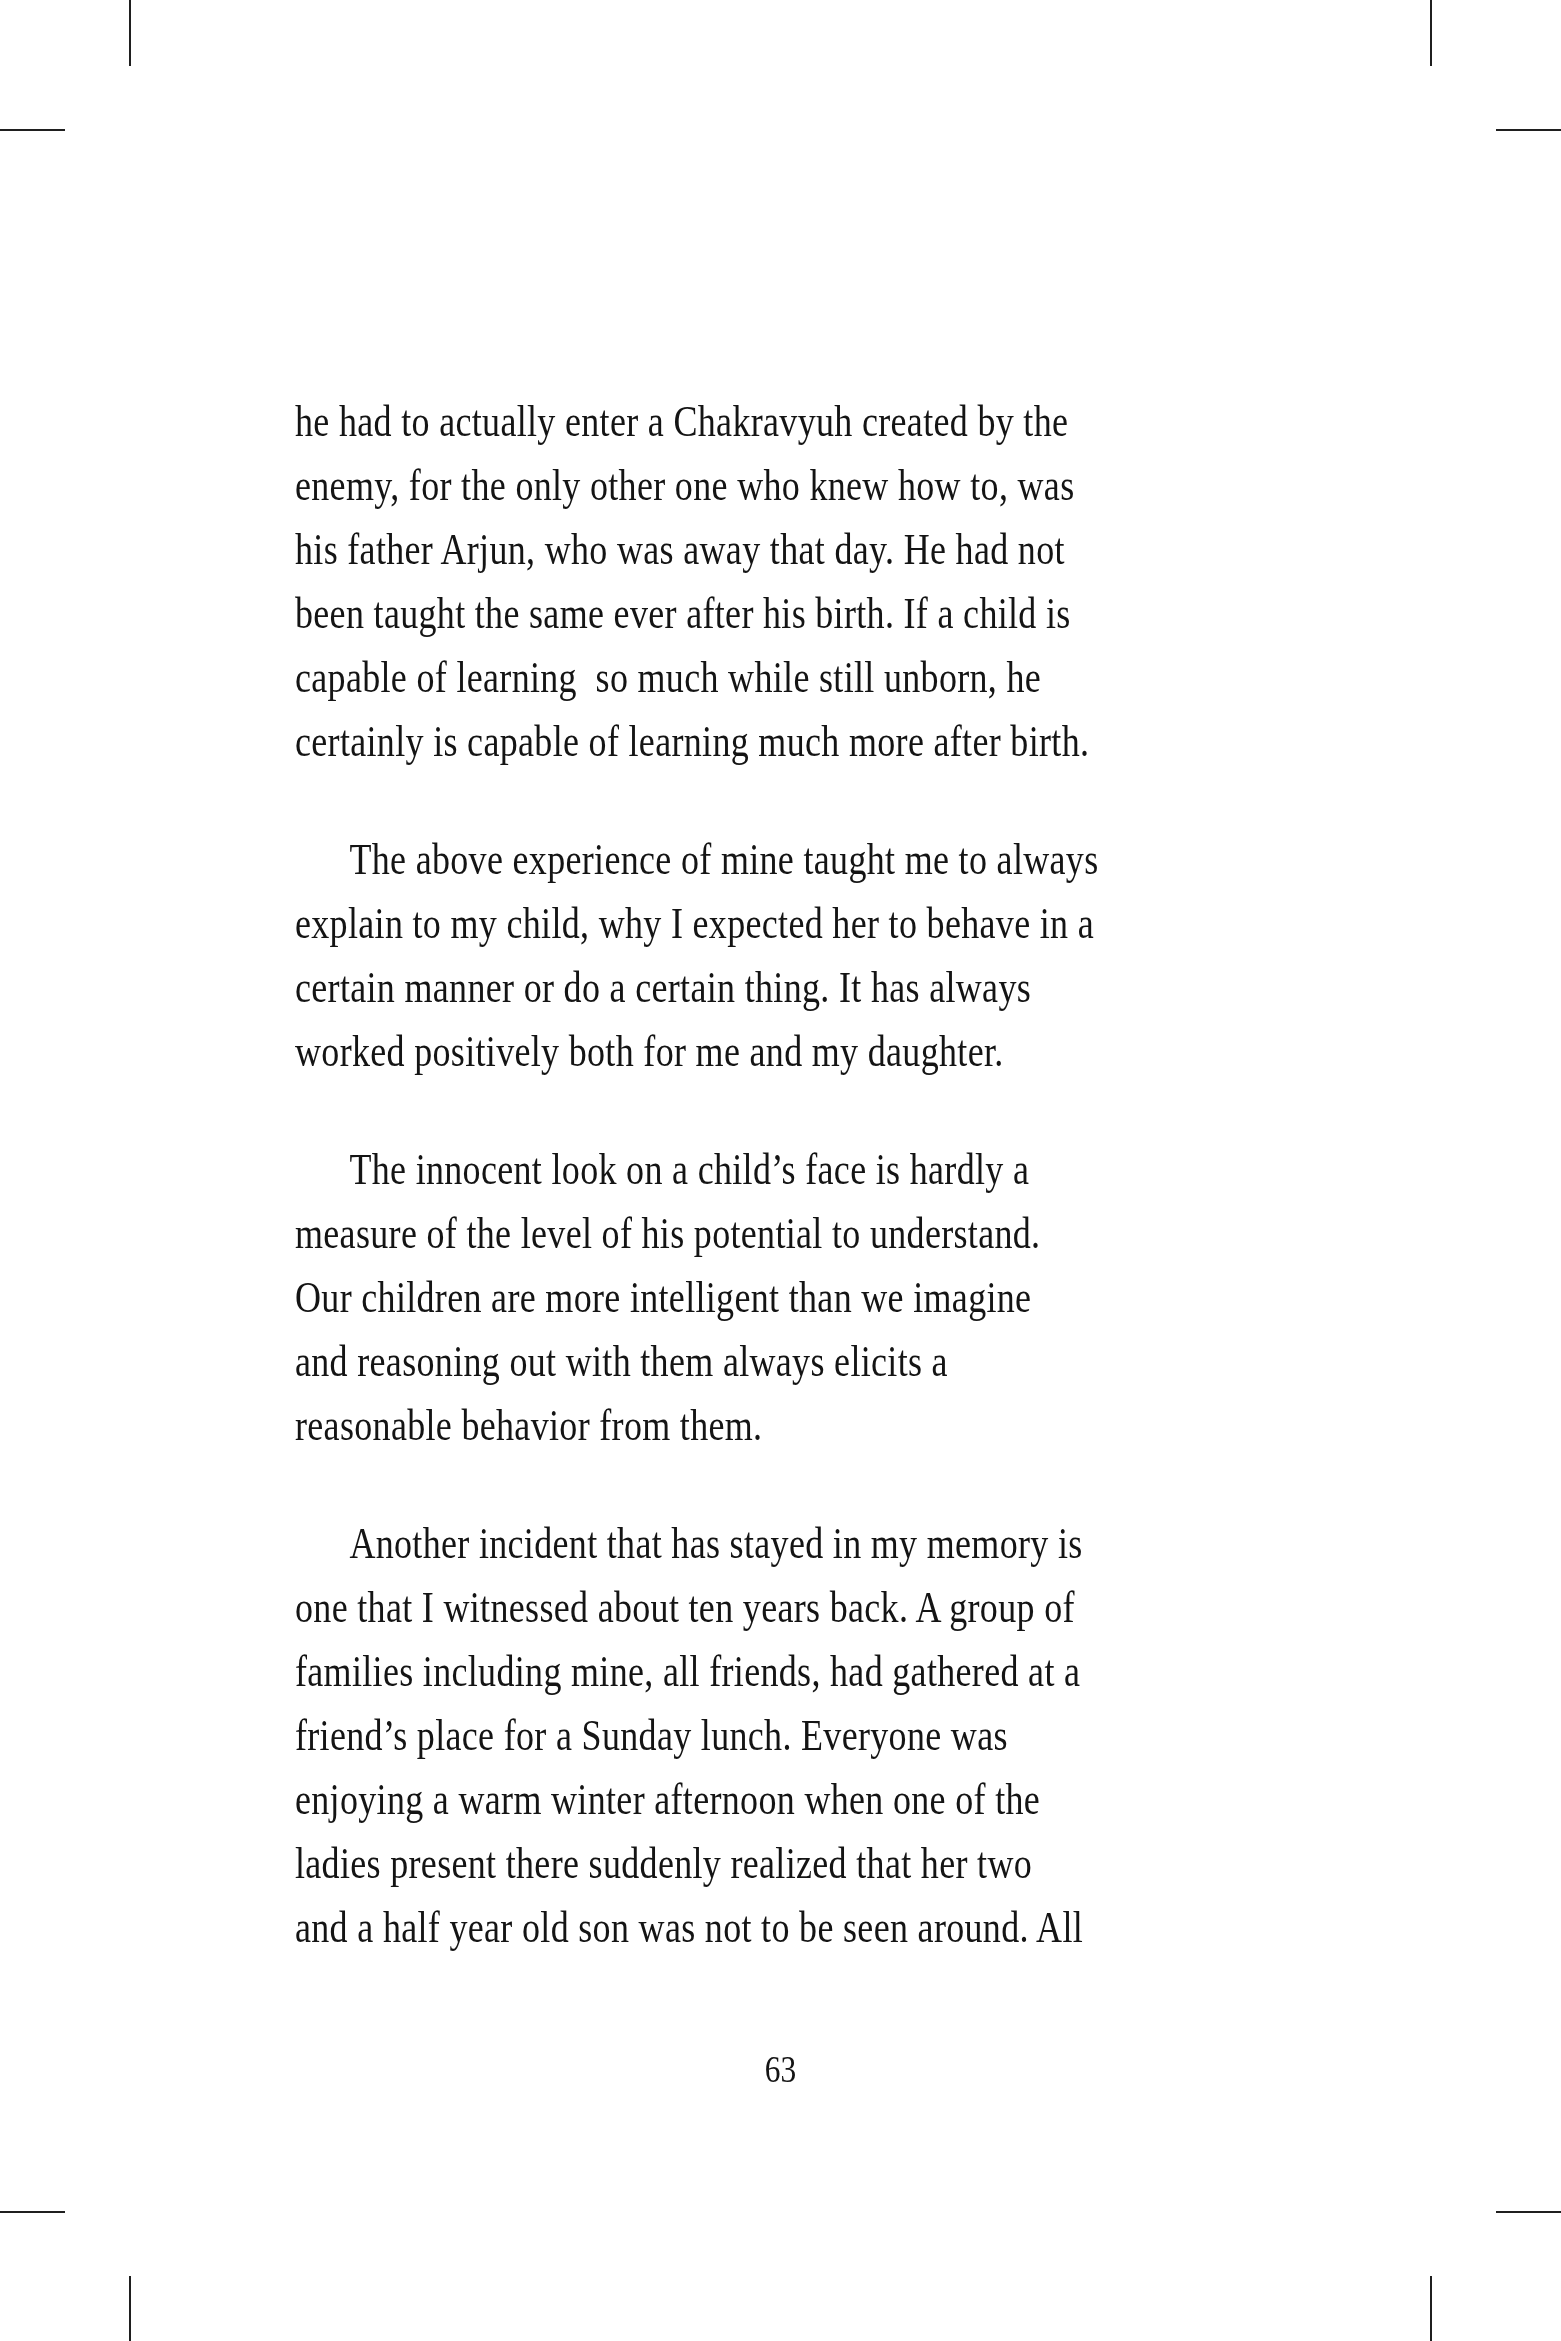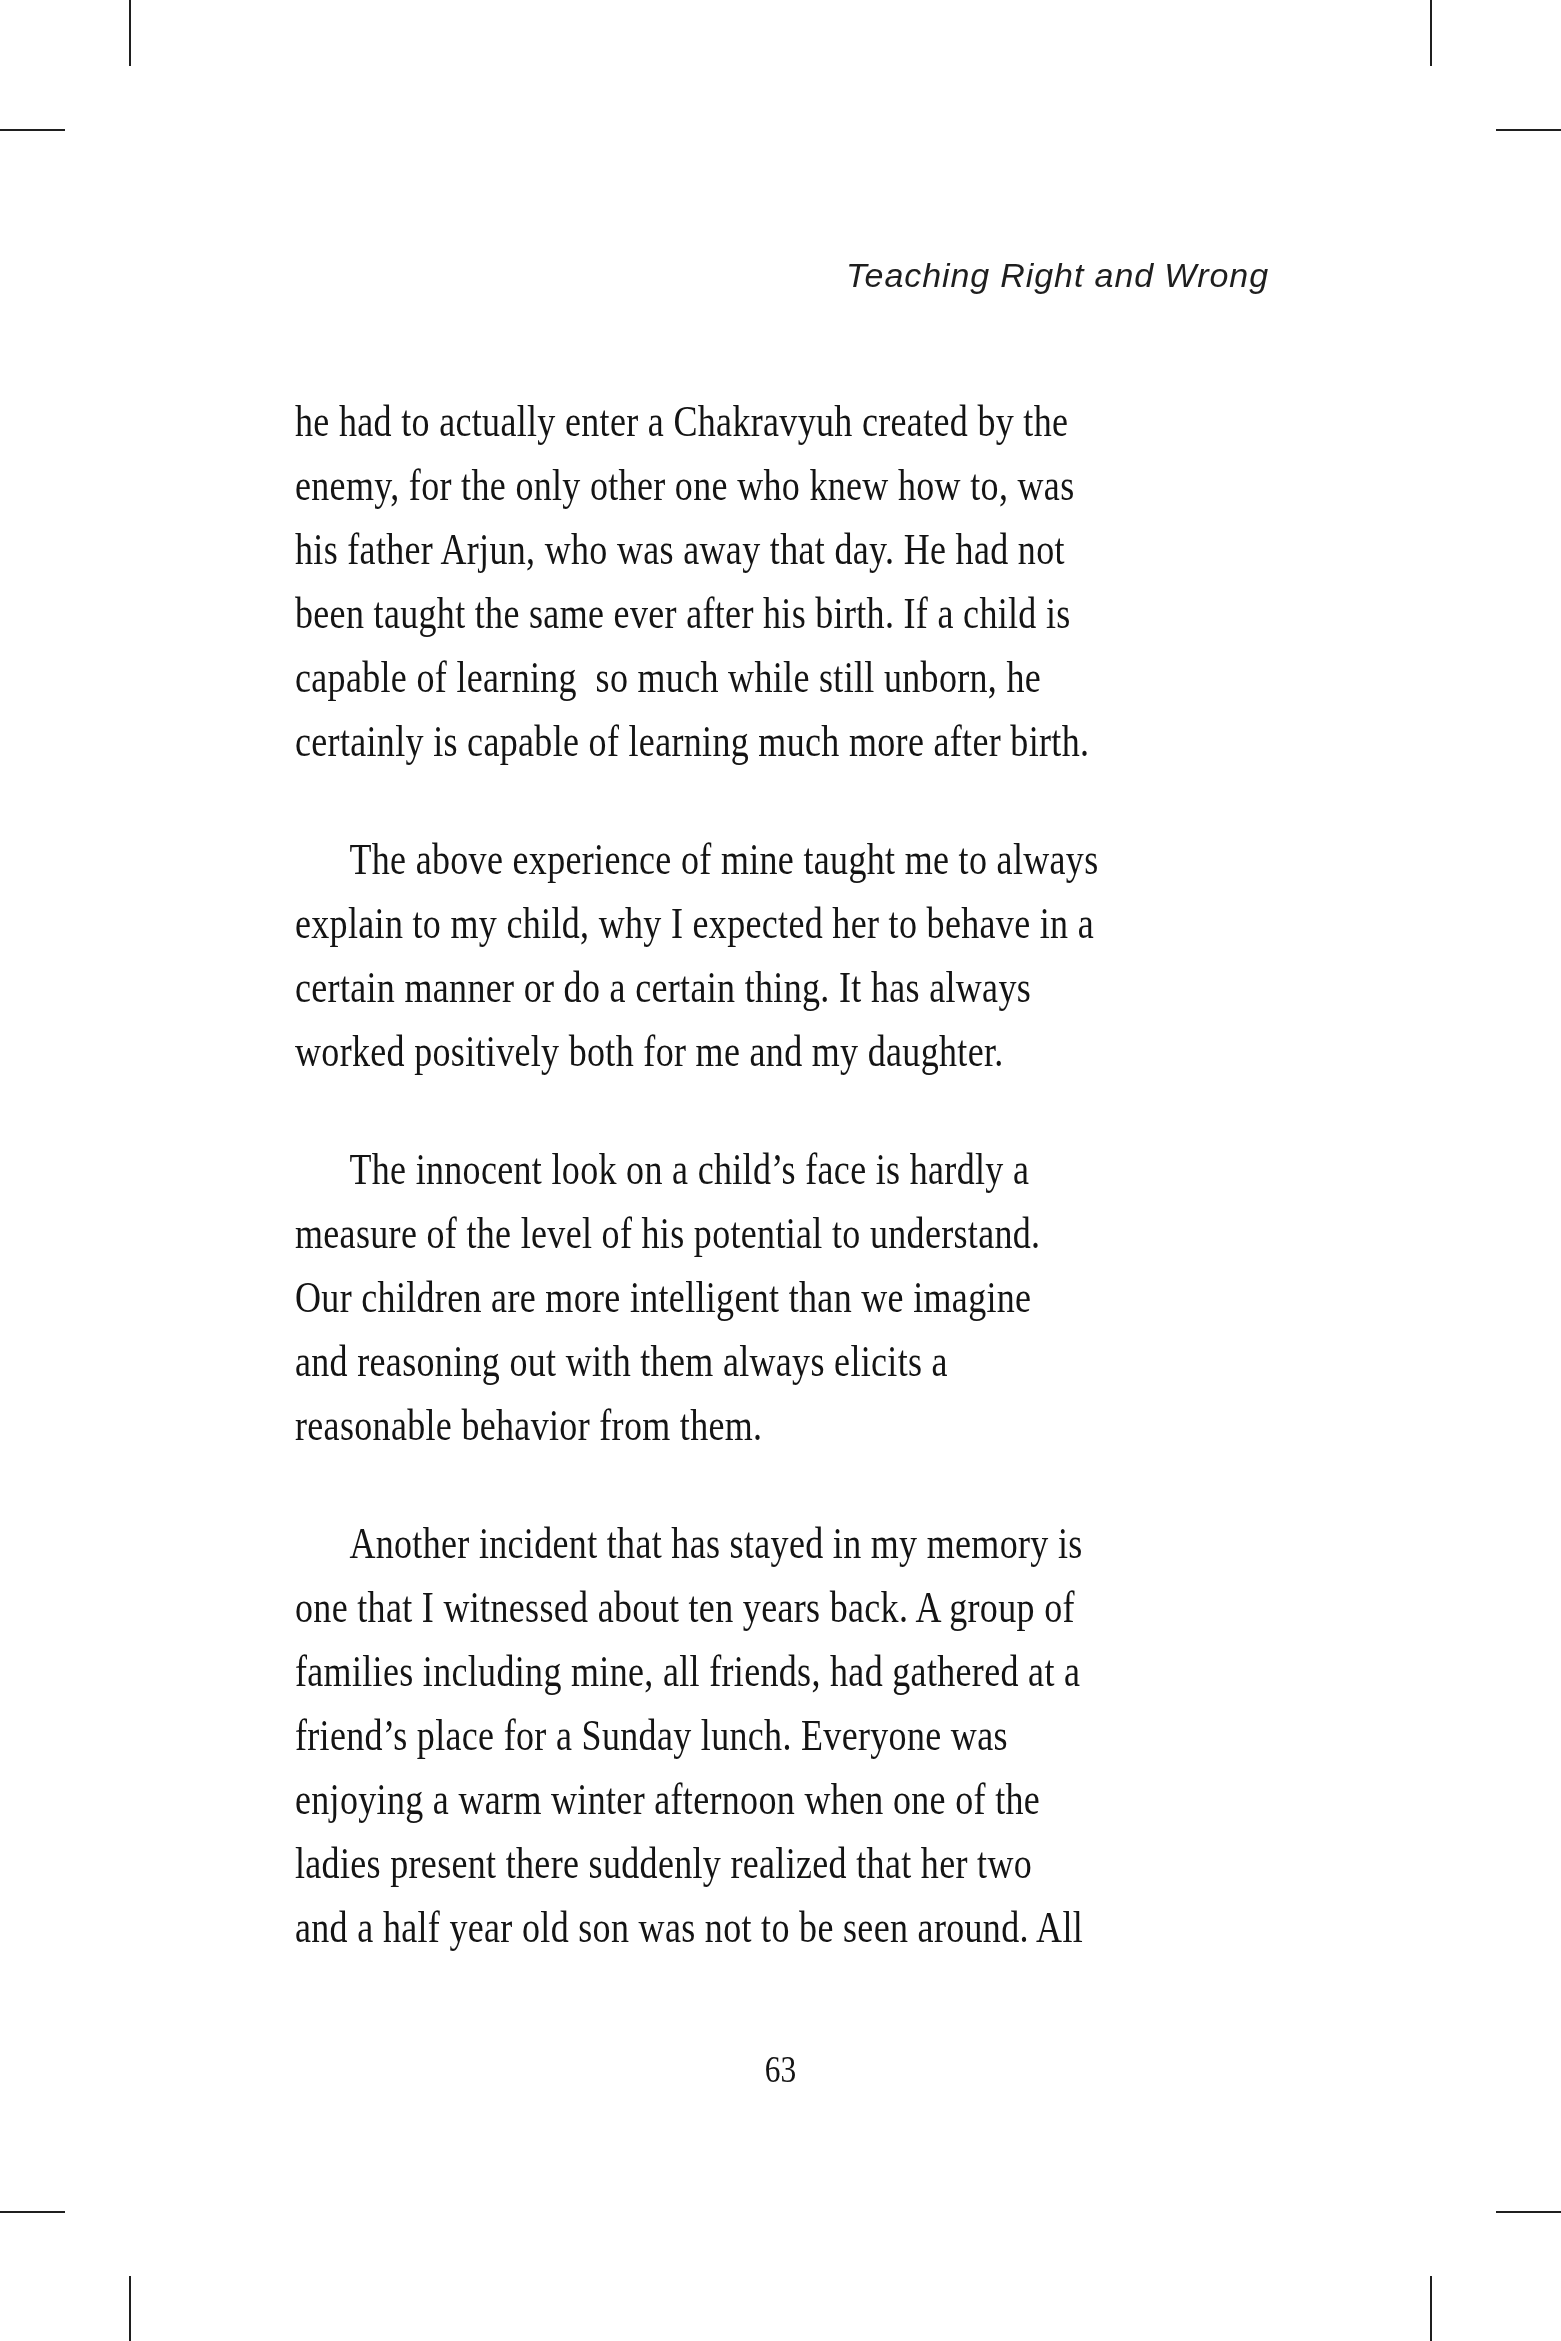--- a/index.html
+++ b/index.html
@@ -93,21 +93,20 @@
 
   <div class="cm cm-tl-v"></div>
   <div class="cm cm-tl-h"></div>
   <div class="cm cm-tr-v"></div>
   <div class="cm cm-tr-h"></div>
   <div class="cm cm-bl-v"></div>
   <div class="cm cm-bl-h"></div>
   <div class="cm cm-br-v"></div>
   <div class="cm cm-br-h"></div>
 
-  <div class="running-header">Teaching Right and Wrong</div>
 
   <div class="text-block">
       <p class="para">
         <span class="line">he had to actually enter a Chakravyuh created by the</span>
         <span class="line">enemy, for the only other one who knew how to, was</span>
         <span class="line">his father Arjun, who was away that day. He had not</span>
         <span class="line">been taught the same ever after his birth. If a child is</span>
         <span class="line">capable of learning  so much while still unborn, he</span>
         <span class="line">certainly is capable of learning much more after birth.</span>
       </p>

